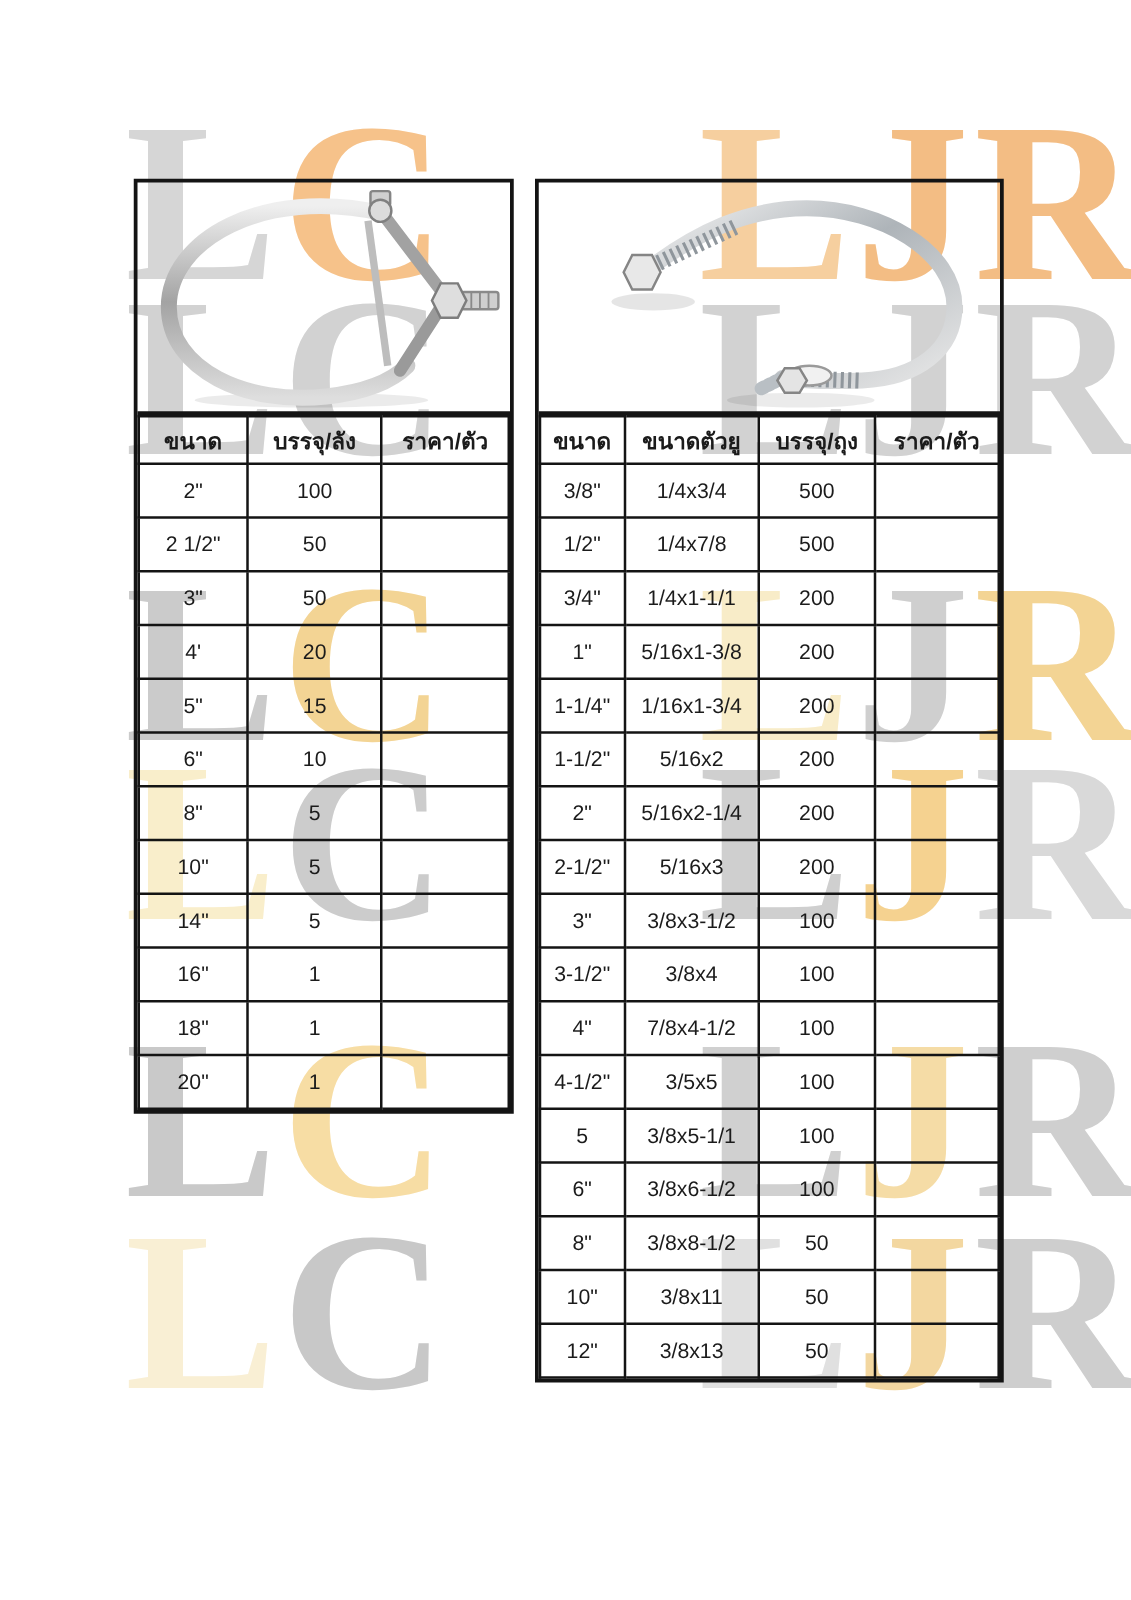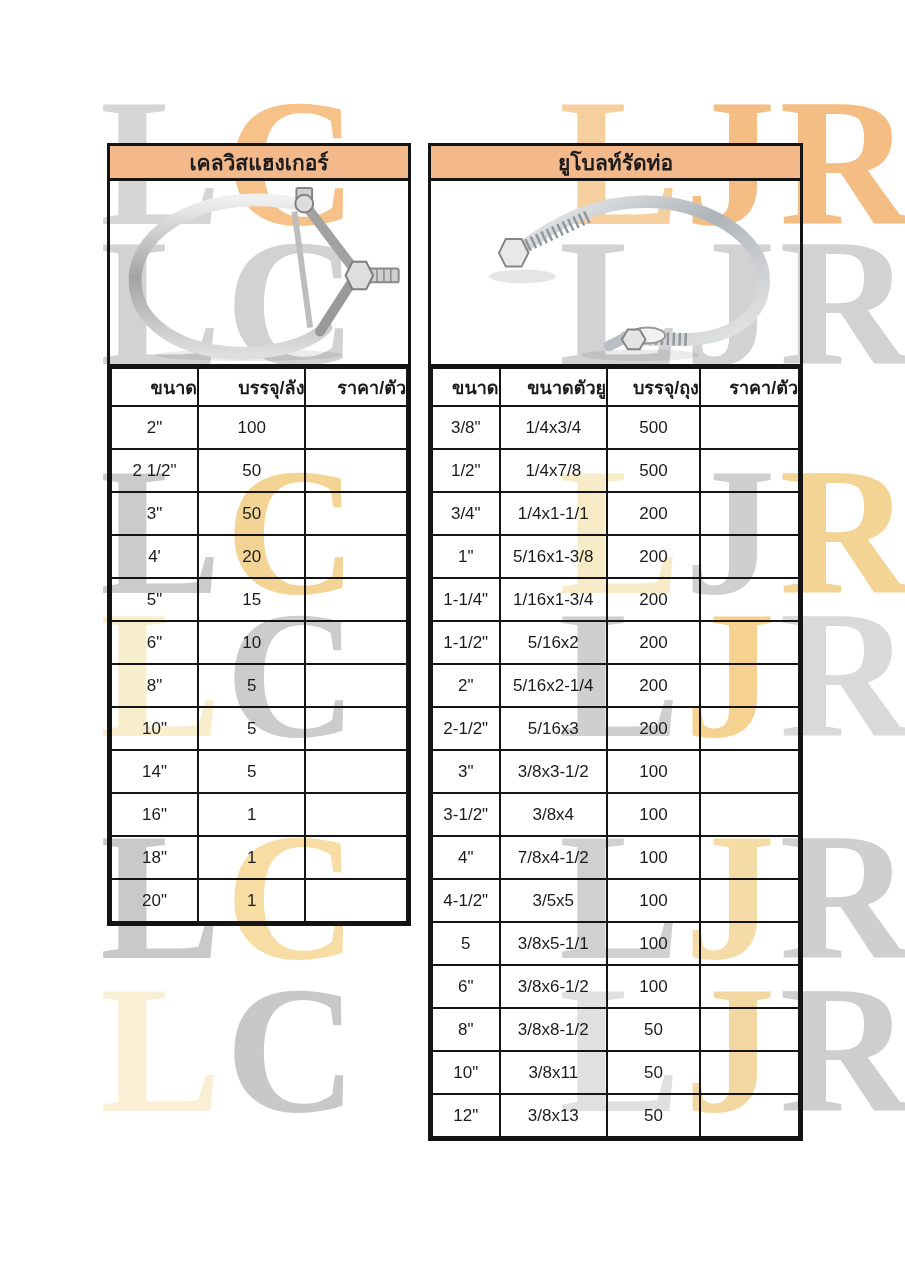--- a/index.html
+++ b/index.html
@@ -55,21 +55,21 @@
   }
   table.spec {
     width:100%;
     border-collapse:collapse;
     table-layout:fixed;
   }
   table.spec th {
     height:38px;
     font-size:18px; font-weight:bold;
     border:2px solid #141414;
-    text-align:right;
+    text-align:center;
     background:transparent;
   }
   table.spec td {
     height:43px;
     font-size:17px;
     border:2px solid #141414;
     text-align:center;
     background:transparent;
   }
   #table-left  col.c0 { width:29.4%; }
@@ -94,21 +94,20 @@
       <div class="wm-band wm-left" style="top: 959px;"><span style="color: rgb(249, 239, 212);">L</span><span style="color: rgb(200, 200, 200);">C</span></div>
       <div class="wm-band wm-right" style="top: 72px;"><span style="color: rgb(246, 207, 159);">L</span><span style="color: rgb(243, 189, 132);">J</span><span style="color: rgb(243, 189, 132);">R</span></div>
       <div class="wm-band wm-right" style="top: 212px;"><span style="color: rgb(210, 210, 210);">L</span><span style="color: rgb(210, 210, 210);">J</span><span style="color: rgb(210, 210, 210);">R</span></div>
       <div class="wm-band wm-right" style="top: 441px;"><span style="color: rgb(248, 236, 200);">L</span><span style="color: rgb(207, 207, 207);">J</span><span style="color: rgb(243, 212, 148);">R</span></div>
       <div class="wm-band wm-right" style="top: 584px;"><span style="color: rgb(207, 207, 207);">L</span><span style="color: rgb(245, 210, 144);">J</span><span style="color: rgb(217, 217, 217);">R</span></div>
       <div class="wm-band wm-right" style="top: 806px;"><span style="color: rgb(208, 208, 208);">L</span><span style="color: rgb(245, 220, 166);">J</span><span style="color: rgb(207, 207, 207);">R</span></div>
       <div class="wm-band wm-right" style="top: 959px;"><span style="color: rgb(224, 224, 224);">L</span><span style="color: rgb(243, 215, 160);">J</span><span style="color: rgb(206, 206, 206);">R</span></div>
     </div>
 
   <section class="product-table" id="table-left">
-    <div class="title-bar">เคลวิสแฮงเกอร์</div>
     <div class="photo-cell">
       <svg width="296" height="182" viewBox="0 0 300 185">
         <defs>
           <linearGradient id="met1" x1="0" y1="0" x2="0" y2="1">
             <stop offset="0" stop-color="#efefef"></stop>
             <stop offset="0.5" stop-color="#a3a3a3"></stop>
             <stop offset="1" stop-color="#dedede"></stop>
           </linearGradient>
         </defs>
         <ellipse cx="140" cy="176" rx="95" ry="6" fill="rgba(0,0,0,0.08)"></ellipse>
@@ -195,21 +194,20 @@
           <tr>
             <td>20"</td>
             <td>1</td>
             <td></td>
           </tr>
         </tbody>
       </table>
   </section>
 
   <section class="product-table" id="table-right">
-    <div class="title-bar">ยูโบลท์รัดท่อ</div>
     <div class="photo-cell">
       <svg width="364" height="182" viewBox="0 0 360 185">
         <defs>
           <linearGradient id="met2" x1="0" y1="0" x2="1" y2="1">
             <stop offset="0" stop-color="#f2f2f2"></stop>
             <stop offset="0.45" stop-color="#aeb4b9"></stop>
             <stop offset="1" stop-color="#e8e8e8"></stop>
           </linearGradient>
         </defs>
         <ellipse cx="85" cy="96" rx="34" ry="7" fill="rgba(0,0,0,0.10)"></ellipse>

